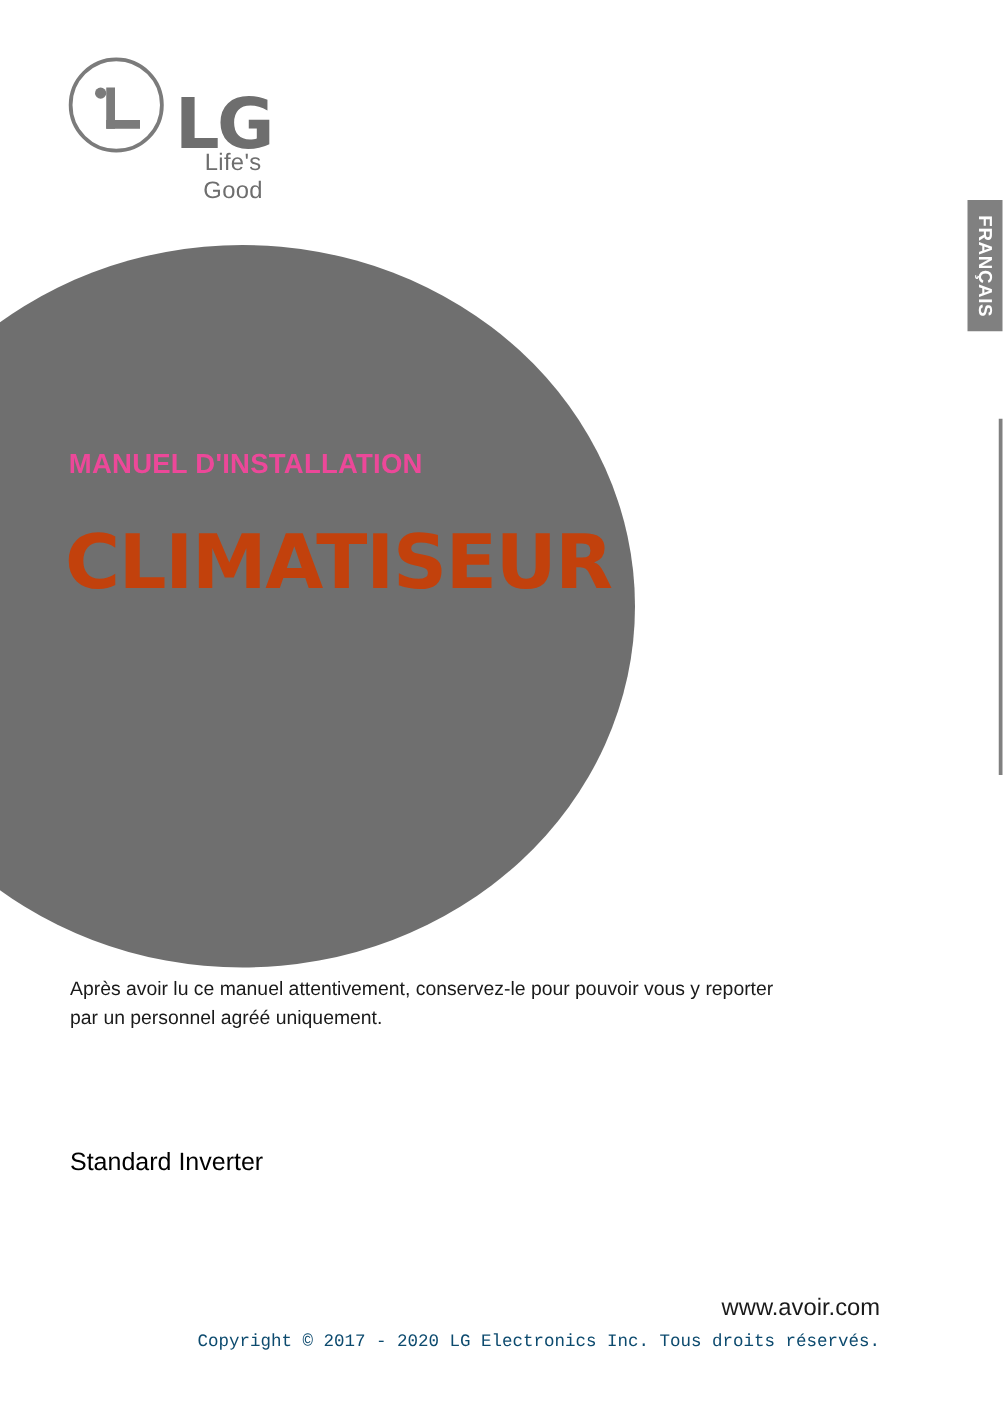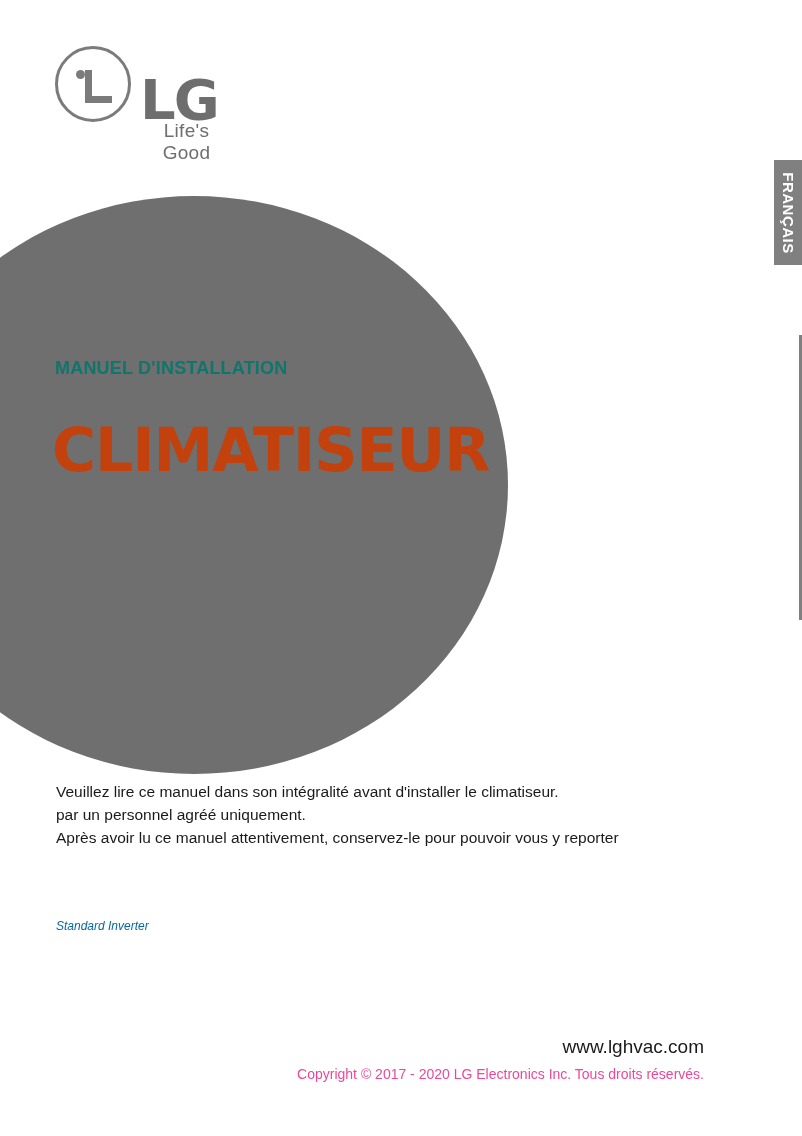--- a/index.html
+++ b/index.html
@@ -116,23 +116,23 @@
     top: 196px;
     width: 628px;
     height: 578px;
     background: #6f6f6f;
     border-radius: 50%;
   }
   #hero-sub {
     position: absolute;
     left: 55px;
     top: 358px;
-    font-size: 18px;
-    font-weight: bold;
-    color: #0f766e;
+    font-size: 22px;
+    font-weight: bold;
+    color: #ec4899;
     letter-spacing: 0.2px;
   }
   #hero-title {
     position: absolute;
     left: 52px;
     top: 415px;
     font-size: 60px;
     font-weight: bold;
     color: #c2410c;
     letter-spacing: -1px;
@@ -149,42 +149,42 @@
     color: #1a1a1a;
     line-height: 23px;
   }
   #intro p {
     margin: 0;
   }
   #model {
     position: absolute;
     left: 56px;
     top: 919px;
-    font-size: 12px;
-    color: #0369a1;
-    font-style: italic;
+    font-size: 20px;
+    color: #000000;
   }
 
   
   #footer {
     position: absolute;
     right: 98px;
     top: 1034px;
     text-align: right;
   }
   #footer .site {
     font-size: 19px;
     color: #1a1a1a;
     line-height: 26px;
   }
   #footer .copyright {
     margin-top: 6px;
     font-size: 14px;
-    color: #ec4899;
+    color: #0c4a6e;
     white-space: nowrap;
+    font-family: Liberation Mono, monospace;
   }
 </style>
 </head>
 <body>
 
 <div id="logo">
   <div class="lg-circle"></div>
   <div class="lg-dot"></div>
   <div class="lg-l"></div>
   <div class="lg-l-foot"></div>
@@ -195,23 +195,22 @@
 <div id="lang-tab">
   <div class="lang-text">FRANÇAIS</div>
 </div>
 <div id="side-rule"></div>
 
 <div id="hero-circle"></div>
 <div id="hero-sub">MANUEL D'INSTALLATION</div>
 <div id="hero-title">CLIMATISEUR</div>
 
 <div id="intro">
-  <p>Veuillez lire ce manuel dans son intégralité avant d'installer le climatiseur.</p>
+  <p>Après avoir lu ce manuel attentivement, conservez-le pour pouvoir vous y reporter</p>
   <p>par un personnel agréé uniquement.</p>
-  <p>Après avoir lu ce manuel attentivement, conservez-le pour pouvoir vous y reporter</p>
 </div>
 
 <div id="model">Standard Inverter</div>
 
 <div id="footer">
-  <div class="site">www.lghvac.com</div>
+  <div class="site">www.avoir.com</div>
   <div class="copyright">Copyright © 2017 - 2020 LG Electronics Inc. Tous droits réservés.</div>
 </div>
 
 </body></html>

